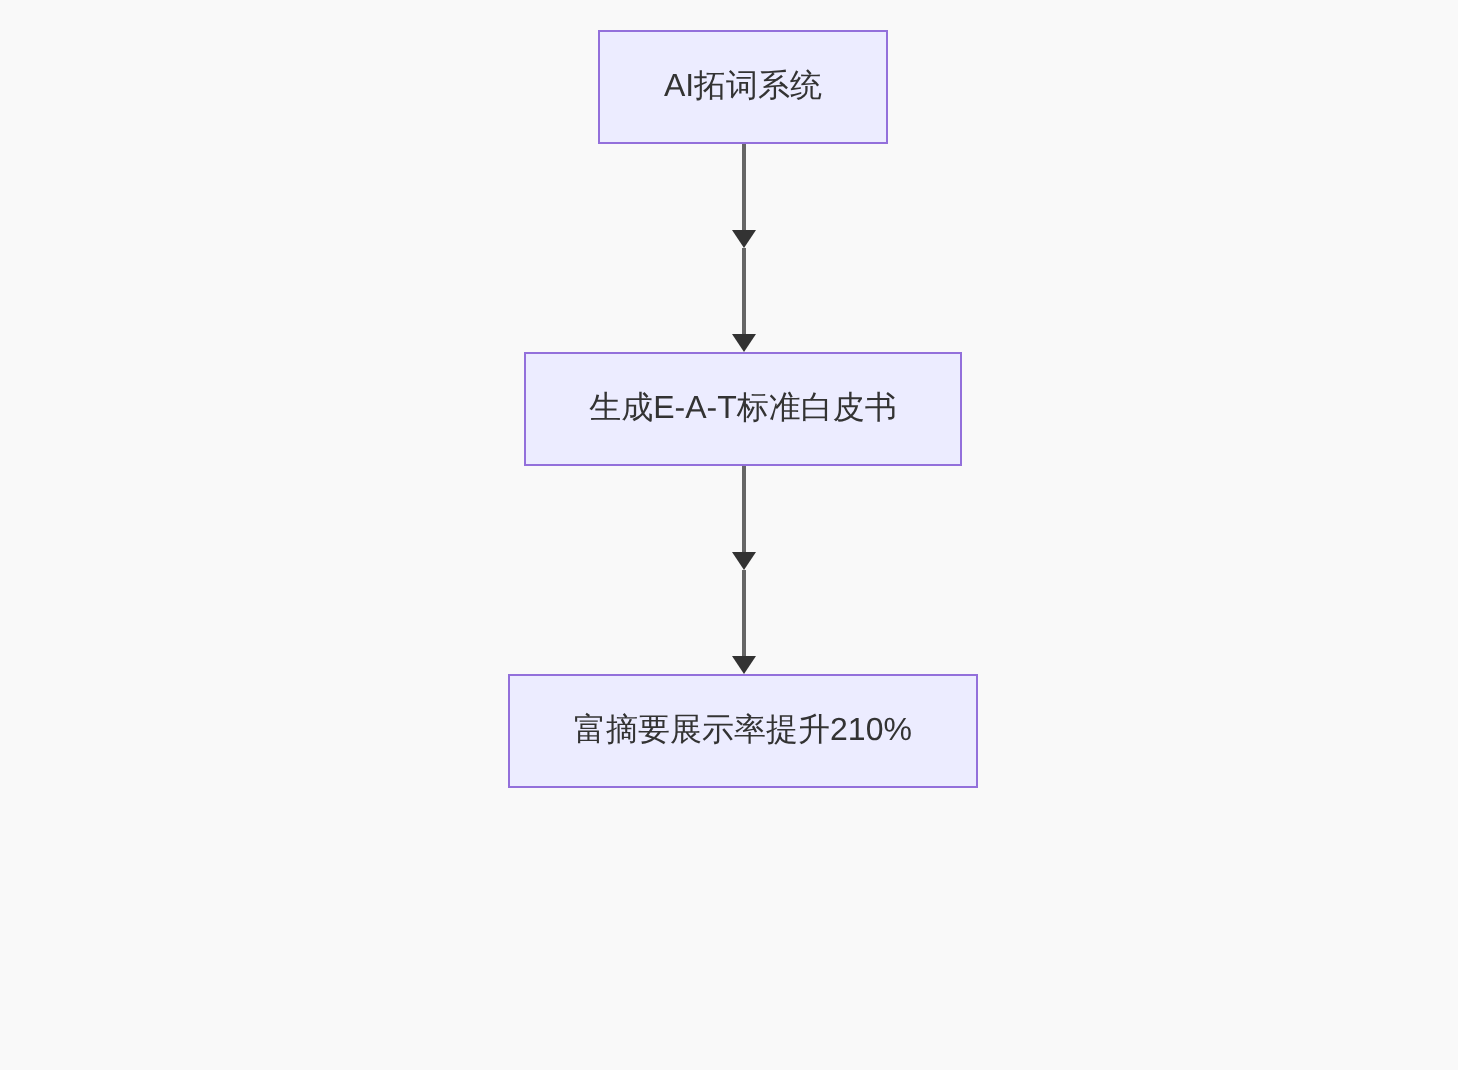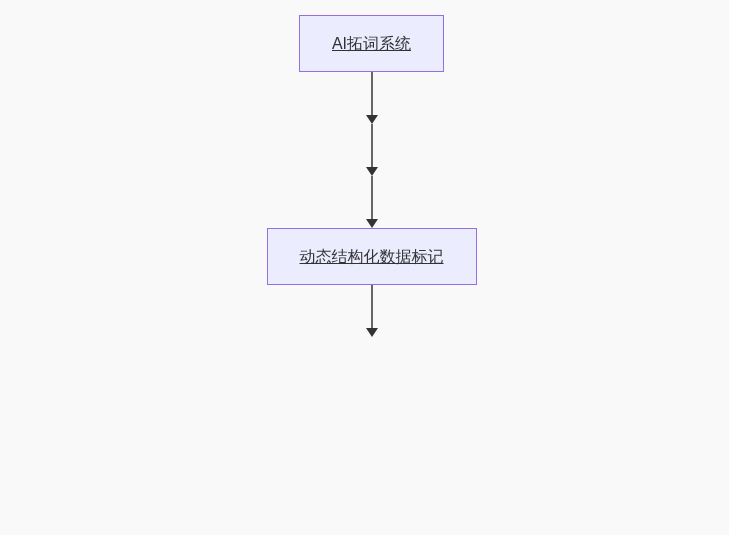--- a/index.html
+++ b/index.html
@@ -34,21 +34,20 @@
     color: #333333;
     font-size: 16px;
     line-height: 1;
     min-height: 57px;
     box-sizing: border-box;
     display: flex;
     align-items: center;
     justify-content: center;
     padding: 0 32px;
     white-space: nowrap;
-    text-decoration: underline;
   }
   .arrow {
     height: 52px;
     display: flex;
     flex-direction: column;
     align-items: center;
   }
   .arrow-line {
     width: 2px;
     flex: 1;
@@ -74,28 +73,29 @@
       <div class="arrow-line"></div>
       <div class="arrow-head"></div>
     </div>
 
 
     <div class="arrow">
       <div class="arrow-line"></div>
       <div class="arrow-head"></div>
     </div>
 
-
-    <div class="arrow">
-      <div class="arrow-line"></div>
-      <div class="arrow-head"></div>
-    </div>
-
-    <div class="node">动态结构化数据标记</div>
+    <div class="node">生成E-A-T标准白皮书</div>
 
     <div class="arrow">
       <div class="arrow-line"></div>
       <div class="arrow-head"></div>
     </div>
 
 
+    <div class="arrow">
+      <div class="arrow-line"></div>
+      <div class="arrow-head"></div>
+    </div>
+
+    <div class="node">富摘要展示率提升210%</div>
+
   </div>
 </div>
 
 </body></html>

